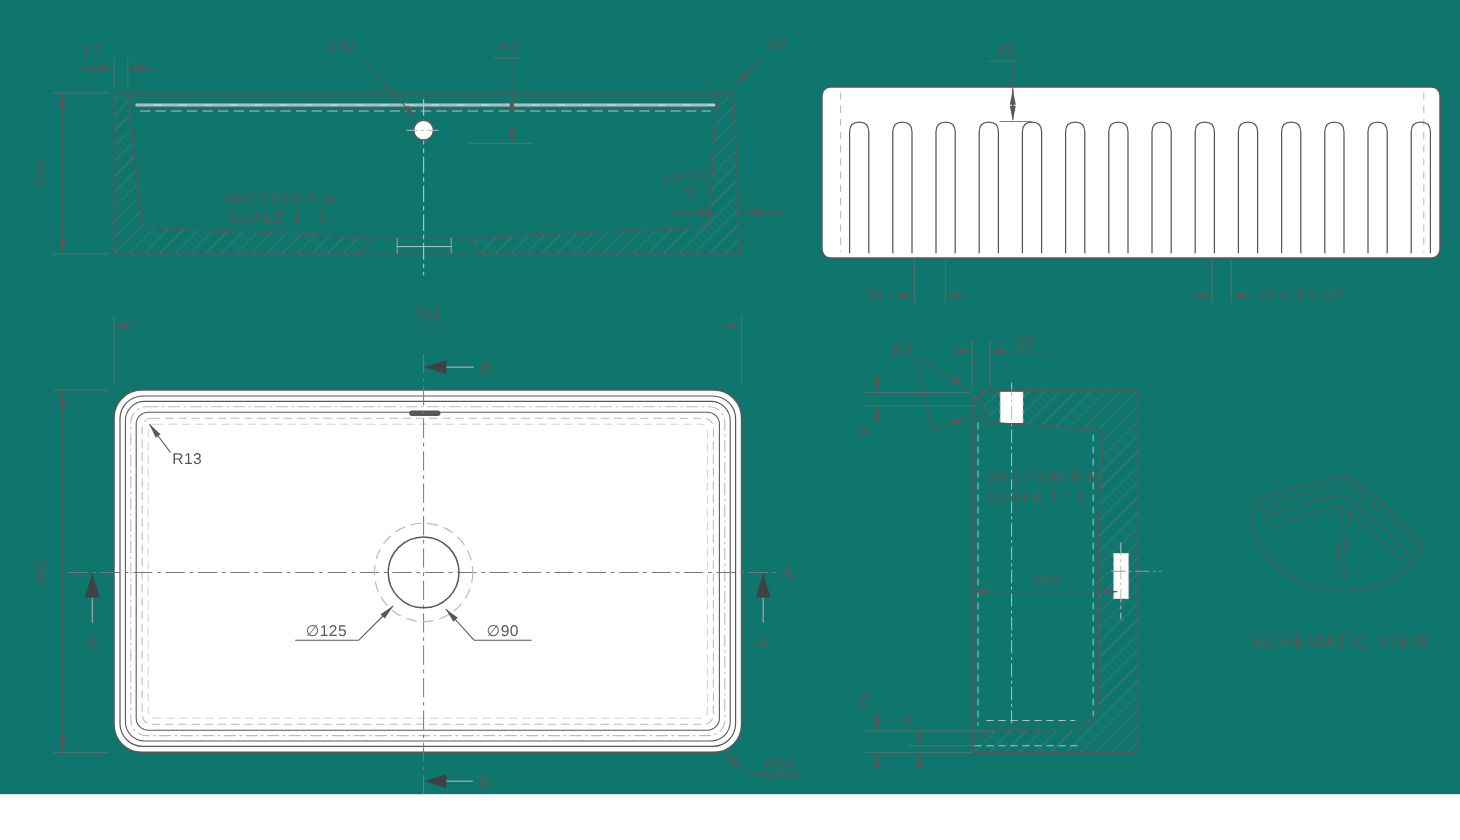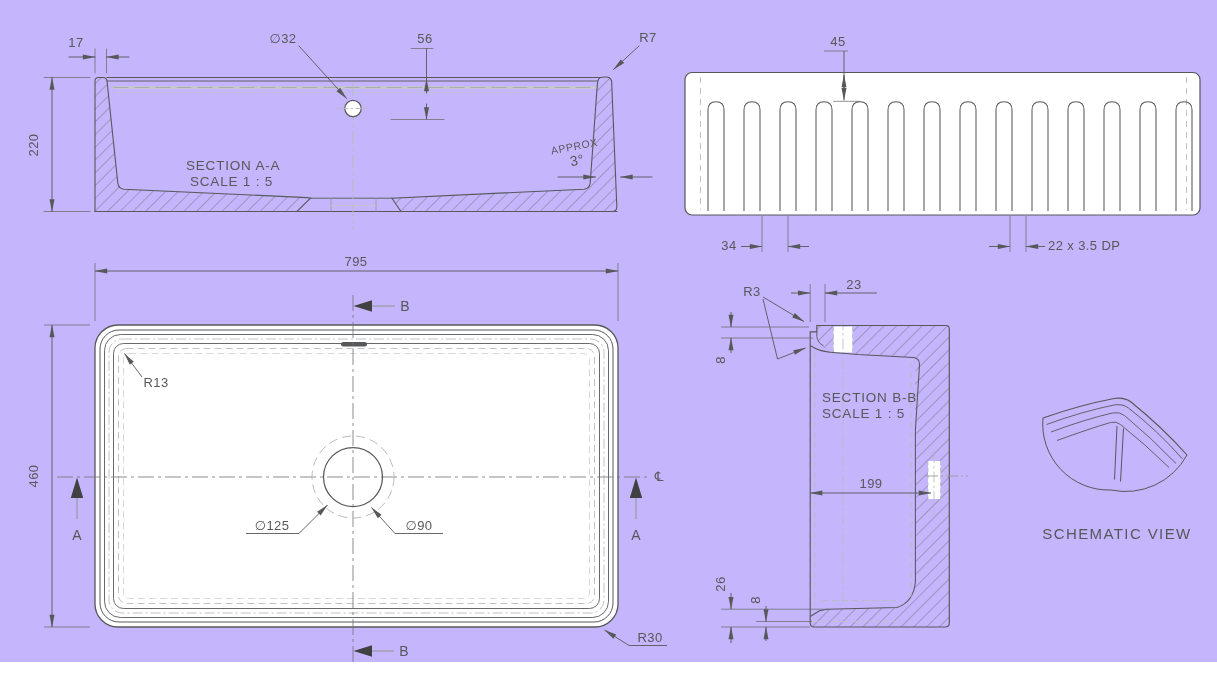--- a/index.html
+++ b/index.html
@@ -1,16 +1,16 @@
 <!DOCTYPE html>
 <html><head>
 <meta charset="utf-8">
 <style>
   html,body{margin:0;padding:0;background:#ffffff;}
-  #stage{position:relative;width:1217px;height:662px;background:#c4b5fd;overflow:hidden;
+  #stage{position:relative;width:1217px;height:662px;background:#0f766e;overflow:hidden;
          font-family:"Liberation Sans","DejaVu Sans",sans-serif;}
   svg{position:absolute;left:0;top:0;}
   text{fill:#57585a;font-family:"Liberation Sans","DejaVu Sans",sans-serif;letter-spacing:.4px;}
   .dim{font-size:13px;}
   .lbl{font-size:13.5px;letter-spacing:.8px;}
   .big{font-size:15px;letter-spacing:1.4px;}
   .sm{font-size:10.5px;letter-spacing:.6px;}
   .deg{font-size:14px;}
   .secletter{font-size:14px;}
 </style>

